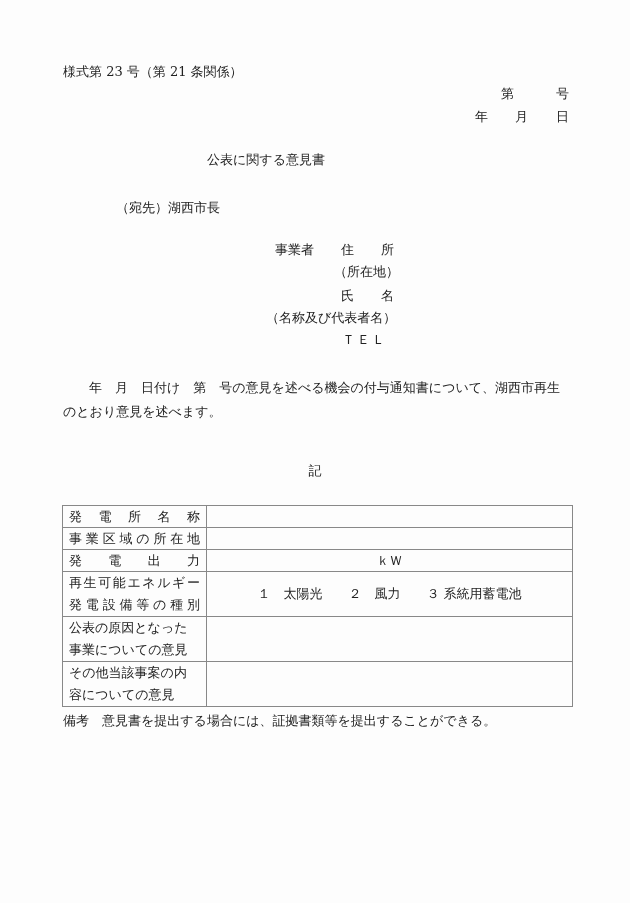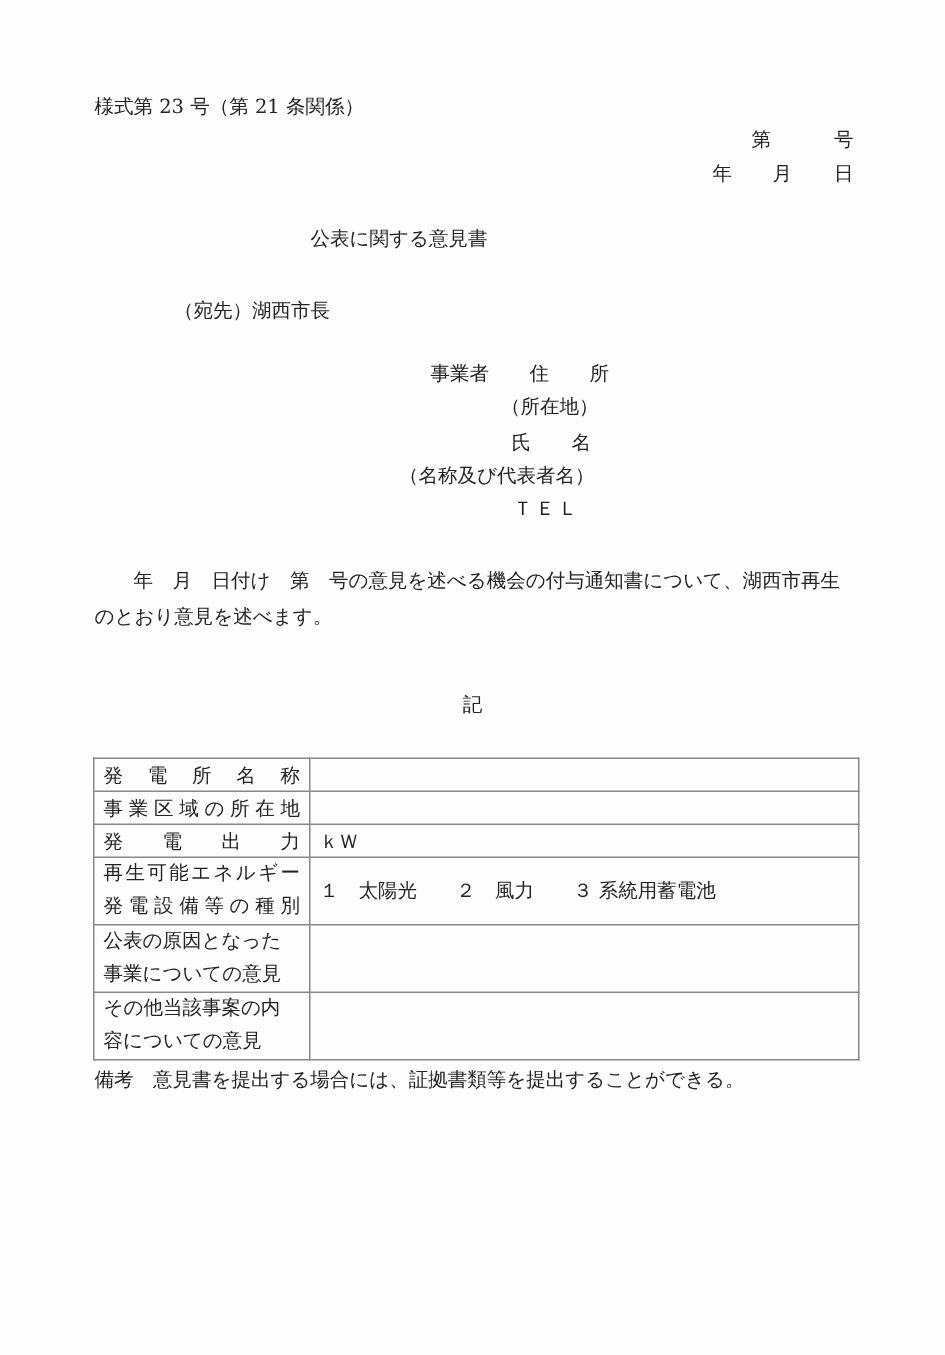--- a/index.html
+++ b/index.html
@@ -7,35 +7,35 @@
     width: 630px; height: 903px; background: #fdfdfd; position: relative;
     font-family: "DejaVu Serif", "Liberation Serif", serif;
     color: #222; font-size: 13px; overflow: hidden;
   }
   .abs { position: absolute; white-space: nowrap; line-height: 1; text-align: right; }
   .form-no { left: 63px; top: 65px; }
   .num-line { top: 87px; }
   .date-line { top: 110px; }
   .title { left: 0; width: 532px; text-align: center; top: 153px; }
   .addressee { left: 80px; top: 201px; margin-left: 36px; }
-  .biz { top: 243px; margin-left: 12px; }
+  .biz { top: 243px; }
   .para { position: absolute; left: 63px; top: 376px; width: 516px; line-height: 23.5px; font-size: 13px; }
   .para .indent { padding-left: 26px; }
   .ki { left: 0; width: 630px; text-align: center; top: 464px; }
   table.info {
     position: absolute; left: 62px; top: 505px; width: 511px;
     border-collapse: collapse; font-size: 13px;
   }
   table.info td { border: 1px solid #888; padding: 0 6px; vertical-align: middle; }
   table.info td.label { width: 131px; }
   .jl { display: flex; justify-content: space-between; }
   .r1 { height: 22px; } .r2 { height: 22px; } .r3 { height: 22px; }
   .r4 { height: 44px; } .r5 { height: 44px; } .r6 { height: 44px; }
   .ml { line-height: 22px; }
-  .center { text-align: left; }
+  .center { text-align: center; }
   .note { left: 63px; top: 714px; }
 </style>
 </head>
 <body>
 
 <div class="abs form-no">様式第 23 号（第 21 条関係）</div>
 
 <div class="abs num-line" style="left:501px">第</div>
 <div class="abs num-line" style="left:556px">号</div>
 

